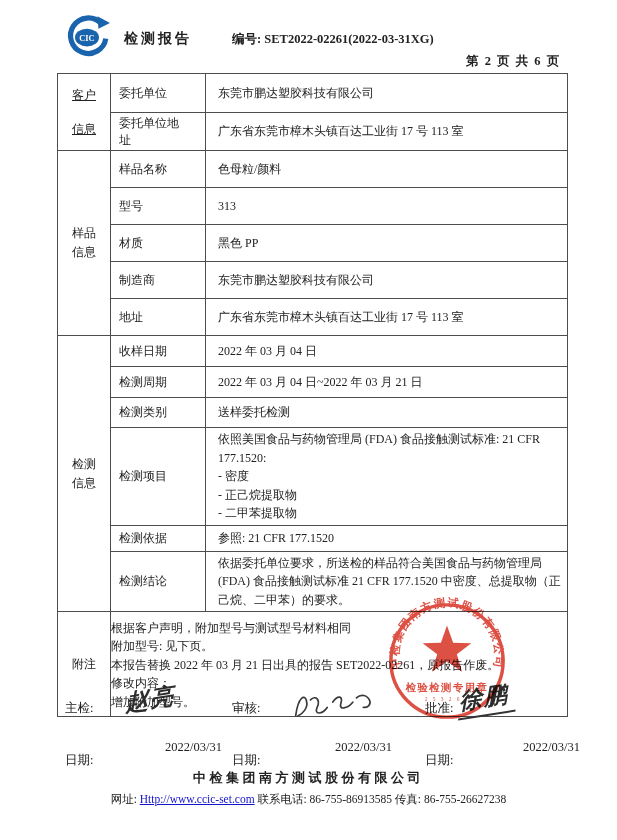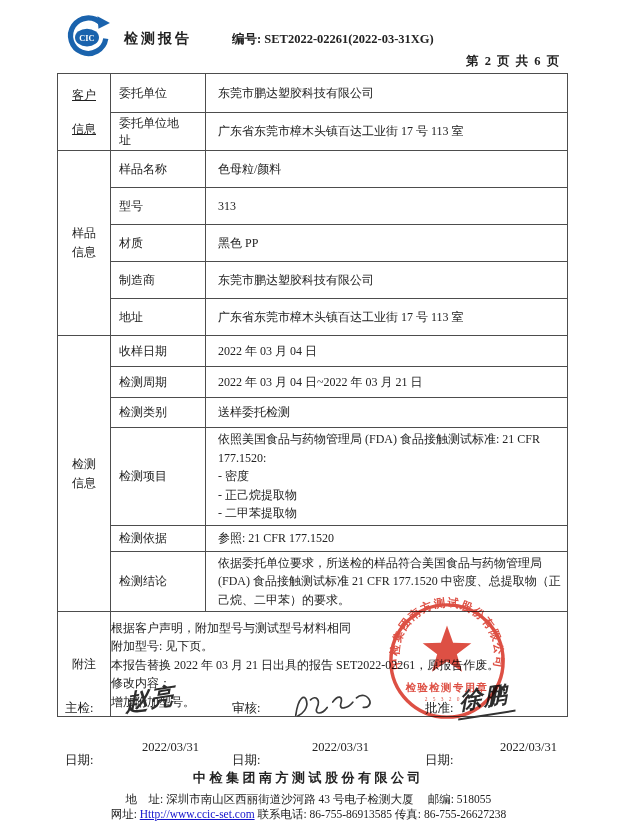--- a/index.html
+++ b/index.html
@@ -29,21 +29,21 @@
   tr.h21 td{height:21px;} tr.h54 td{height:54px;} tr.h96 td{height:96px;}
   
   .sign-area{position:absolute;left:57px;top:690px;width:515px;height:75px;font-size:12.5px;}
   .sign-area .slabel{position:absolute;top:10px;}
   .sig-script{
     position:absolute;font-style:italic;font-weight:bold;font-size:23px;color:#2c2c2c;
     transform:rotate(-9deg) skewX(-6deg);letter-spacing:2px;white-space:nowrap;
   }
   .sig-underline{border-bottom:2px solid #333333;padding:0 6px 1px 2px;}
   .date-label{position:absolute;top:62px;}
-  .date-val{position:absolute;top:50px;width:80px;text-align:left;}
+  .date-val{position:absolute;top:50px;width:80px;text-align:right;}
   
   .seal{position:absolute;left:383px;top:597px;width:128px;height:128px;mix-blend-mode:multiply;opacity:.88;}
   
   .footer{position:absolute;left:0;top:769px;width:617px;text-align:center;}
   .footer .company{font-size:13px;font-weight:bold;letter-spacing:3.5px;margin-bottom:5px;}
   .footer .line{font-size:11.5px;line-height:15px;}
   .footer a{color:#1414cc;text-decoration:underline;}
 </style>
 </head>
 <body>
@@ -166,17 +166,16 @@
     <path id="sealArc" d="M 20,78 A 49,49 0 1 1 110,78" fill="none"></path>
     <text font-size="11.5" font-weight="bold" fill="#d9372a" letter-spacing="1.5">
       <textPath href="#sealArc" startOffset="50%" text-anchor="middle">中检集团南方测试股份有限公司</textPath>
     </text>
     <text x="65" y="95" text-anchor="middle" font-size="10.5" font-weight="bold" fill="#d9372a" letter-spacing="1.5">检验检测专用章</text>
     <text x="65" y="106" text-anchor="middle" font-size="5.5" fill="#d9372a" letter-spacing="2">2 5 3 2 0 7</text>
   </svg>
 
   <div class="footer">
     <div class="company">中检集团南方测试股份有限公司</div>
-    <div class="line">地　址: 深圳市南山区西丽街道沙河路 43 号电子检测大厦　 邮编: 518055</div>
     <div class="line"><span>网址: </span><a>Http://www.ccic-set.com</a><span> 联系电话: 86-755-86913585 传真: 86-755-26627238</span></div>
   </div>
 
 </div>
 
 </body></html>

